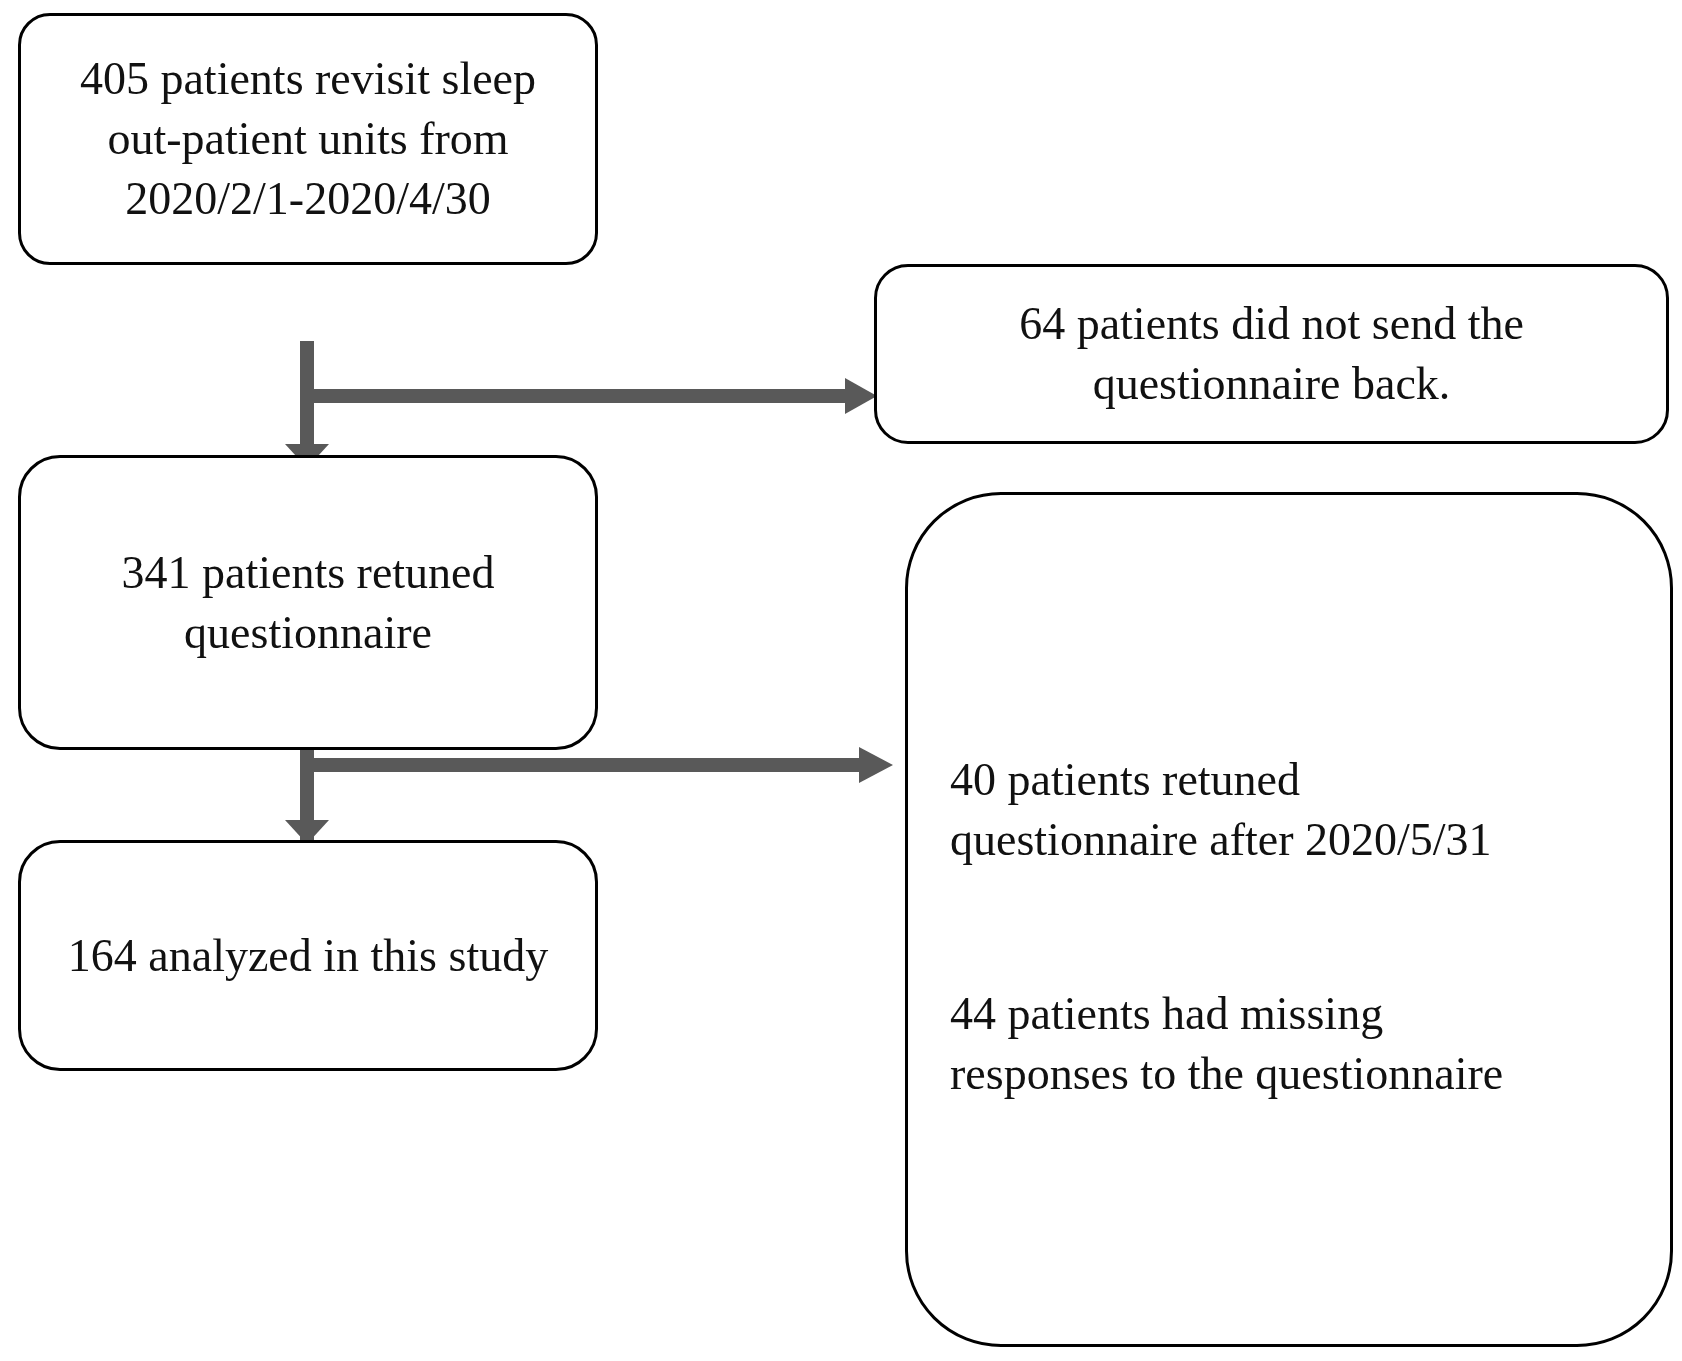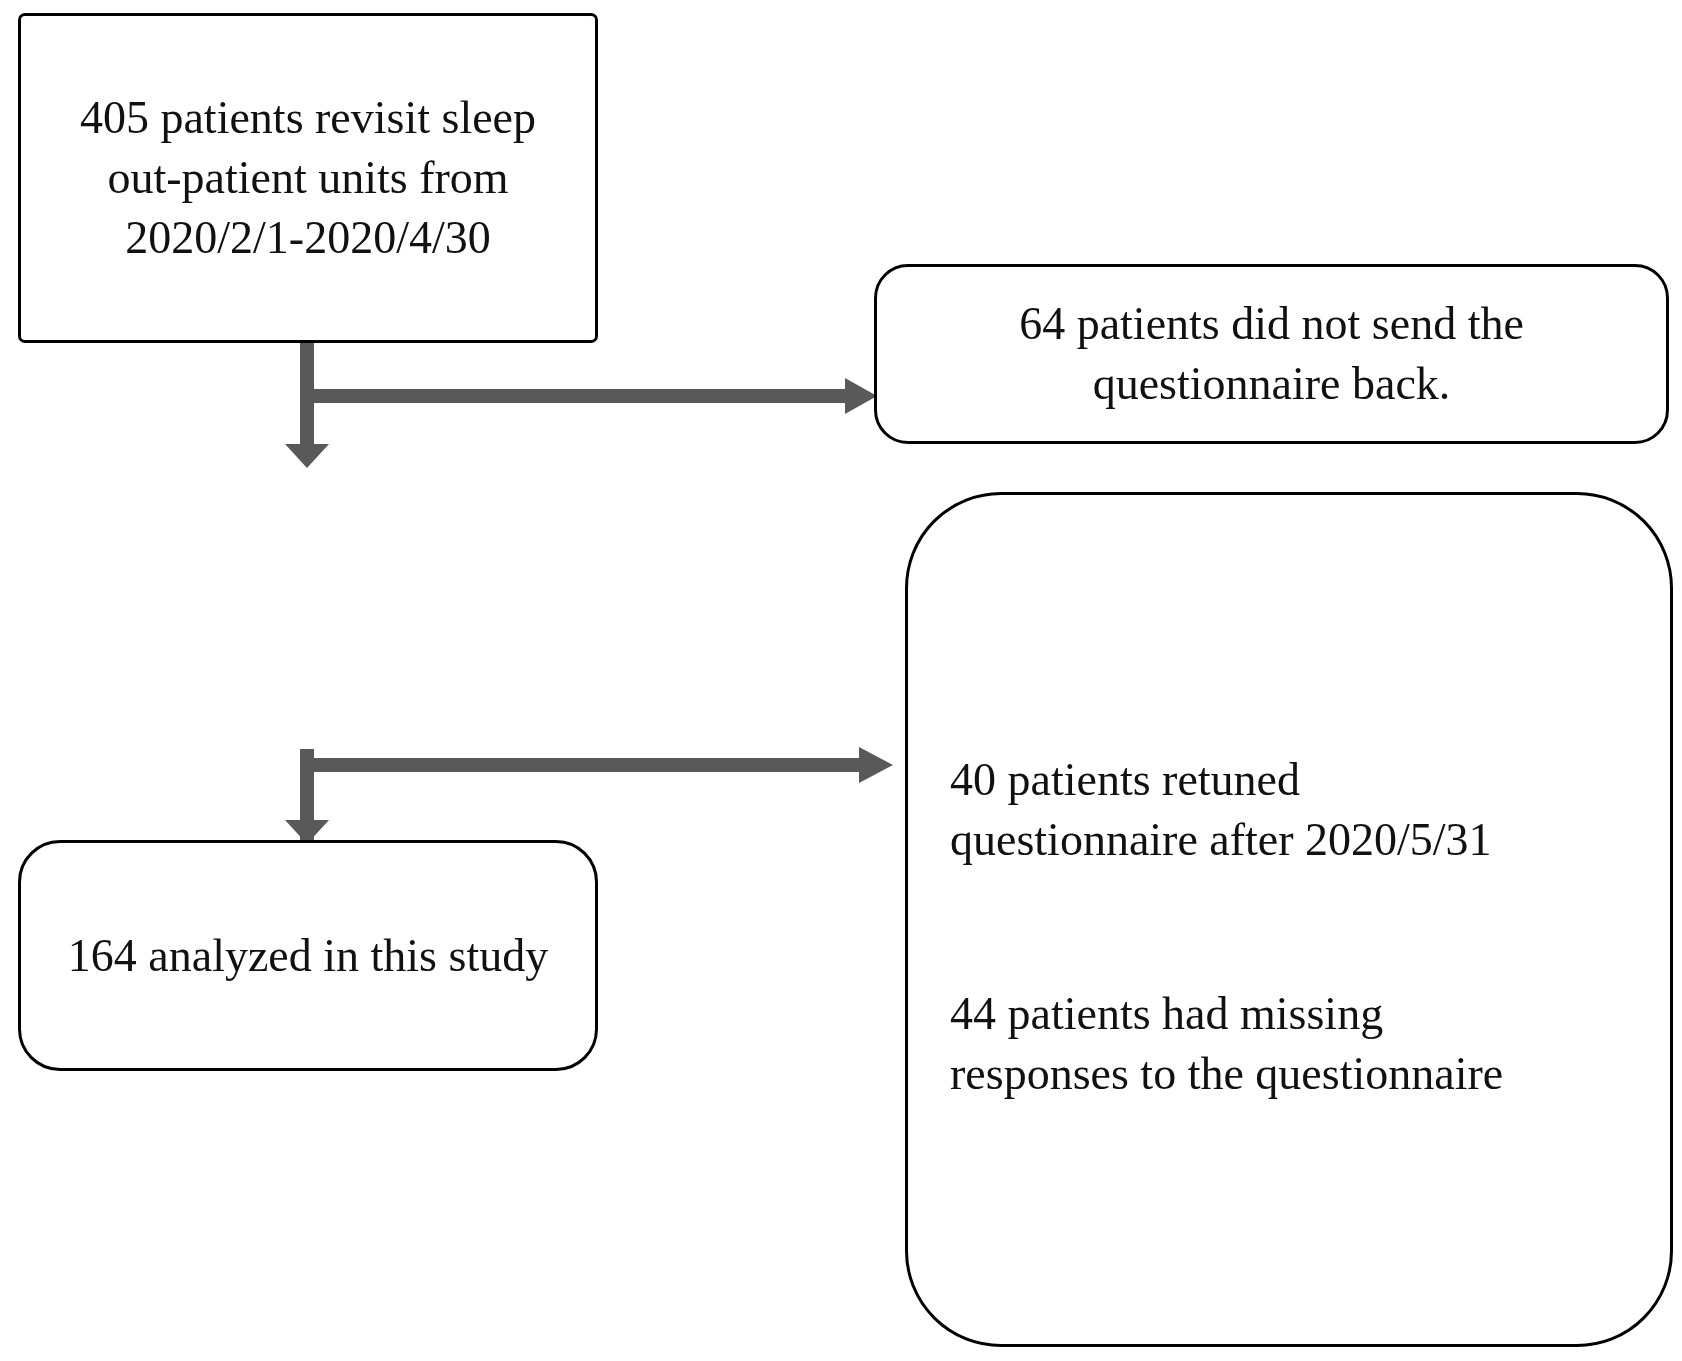--- a/index.html
+++ b/index.html
@@ -32,22 +32,22 @@
     color: #111111;
   }
   .node .txt {
     display: block;
     width: 100%;
     white-space: pre-line;
   }
 
   #node-enrolled {
     left: 18px;  top: 13px;
-    width: 580px; height: 330px;
-    border-radius: 7px;
+    width: 580px; height: 252px;
+    border-radius: 32px;
     font-size: 46px;
   }
   #node-returned {
     left: 18px;  top: 455px;
     width: 580px; height: 295px;
     border-radius: 42px;
     font-size: 46px;
   }
   #node-returned .txt { text-align: center; }
 
@@ -115,20 +115,24 @@
       <polygon points="859,747 859,783 893,765" fill="#595959"></polygon>
     </g>
   </svg>
 
   <div class="node" id="node-enrolled">
     <span class="txt">405 patients revisit sleep
 out-patient units from
 2020/2/1-2020/4/30</span>
   </div>
 
+  <div class="node" id="node-returned">
+    <span class="txt">341 patients retuned
+questionnaire</span>
+  </div>
 
   <div class="node" id="node-analyzed">
     <span class="txt">164 analyzed in this study</span>
   </div>
 
   <div class="node" id="node-nosend">
     <span class="txt">64 patients did not send the
 questionnaire back.</span>
   </div>
 

